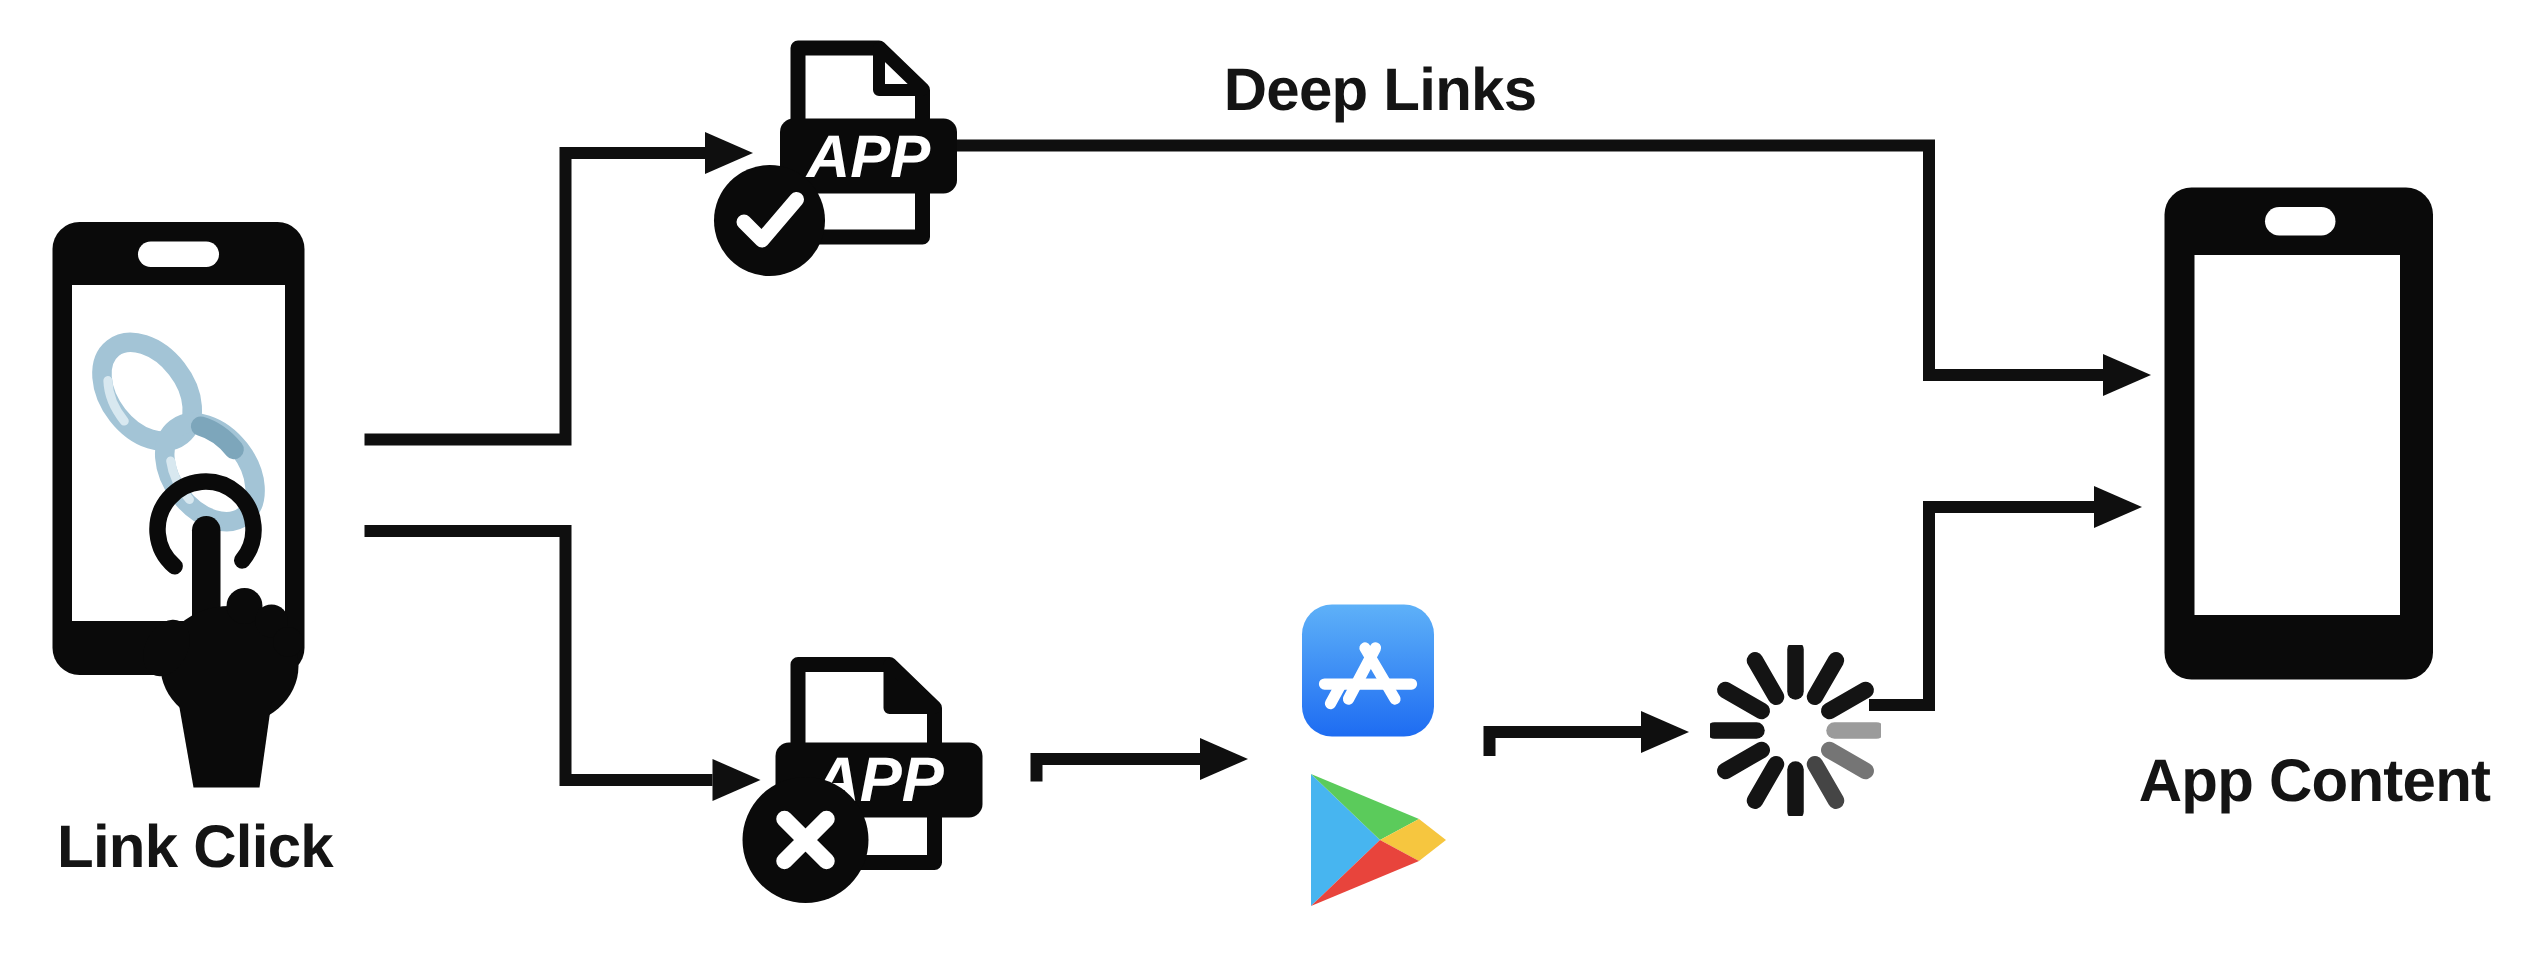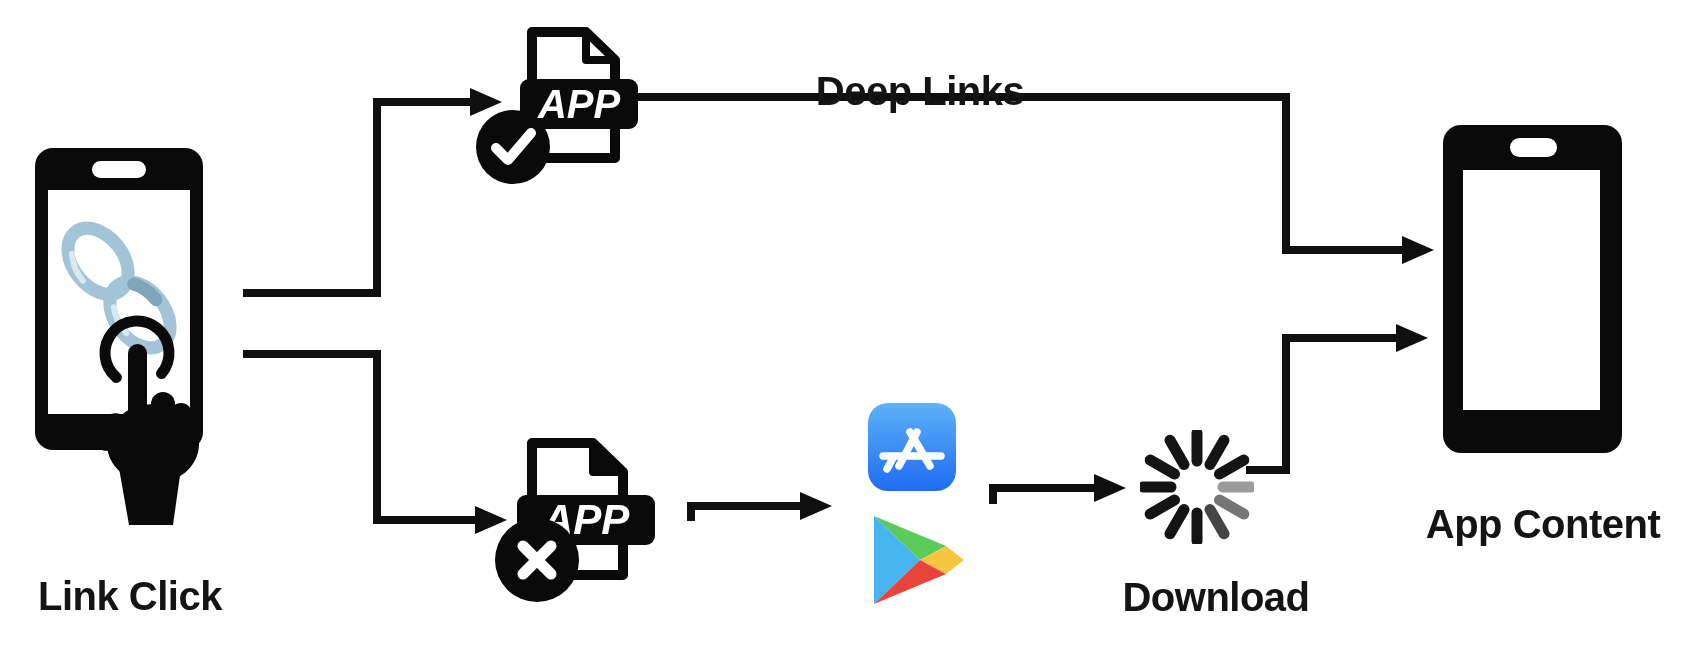--- a/index.html
+++ b/index.html
@@ -2,21 +2,21 @@
 <html><head>
 <meta charset="utf-8">
 <style>
   html,body{margin:0;padding:0;background:#fff;}
   .stage{
     position:relative;width:1696px;height:652px;background:#ffffff;
     font-family:"Liberation Sans",sans-serif;overflow:hidden;
   }
   .label{
     position:absolute;text-align:center;font-weight:bold;font-size:40px;
-    color:#141414;letter-spacing:-0.5px;white-space:nowrap;margin-top:31px;
+    color:#141414;letter-spacing:-0.5px;white-space:nowrap;
   }
   
   .phone{position:absolute;background:#0a0a0a;border-radius:18px;}
   .phone .screen{position:absolute;background:#ffffff;}
   .phone .speaker{position:absolute;background:#ffffff;border-radius:10px;}
   .phone-left{left:35px;top:148px;width:168px;height:302px;}
   .phone-left .screen{left:13px;right:13px;top:42px;bottom:36px;}
   .phone-left .speaker{left:57px;top:13px;width:54px;height:17px;}
   .phone-right{left:1443px;top:125px;width:179px;height:328px;}
   .phone-right .screen{left:20px;right:22px;top:45px;bottom:43px;}
@@ -146,21 +146,20 @@
       <line x1="79.5" y1="70" x2="103.8" y2="84" stroke="#757575"></line>
       <line x1="70" y1="79.5" x2="84" y2="103.8" stroke="#454545"></line>
       <line x1="57" y1="83" x2="57" y2="111" stroke="#141414"></line>
       <line x1="44" y1="79.5" x2="30" y2="103.8" stroke="#141414"></line>
       <line x1="34.5" y1="70" x2="10.2" y2="84" stroke="#141414"></line>
       <line x1="31" y1="57" x2="3" y2="57" stroke="#141414"></line>
       <line x1="34.5" y1="44" x2="10.2" y2="30" stroke="#141414"></line>
       <line x1="44" y1="34.5" x2="30" y2="10.2" stroke="#141414"></line>
     </svg>
   </div>
-  <div class="label" style="left:1076px;top:544px;width:280px;">Download</div>
 
   <div class="phone phone-right">
     <div class="screen"></div>
     <div class="speaker"></div>
   </div>
-  <div class="label" style="left:1403px;top:471px;width:280px;">App Content</div>
+  <div class="label" style="left:1403px;top:499px;width:280px;">App Content</div>
 
 </div>
 
 </body></html>

